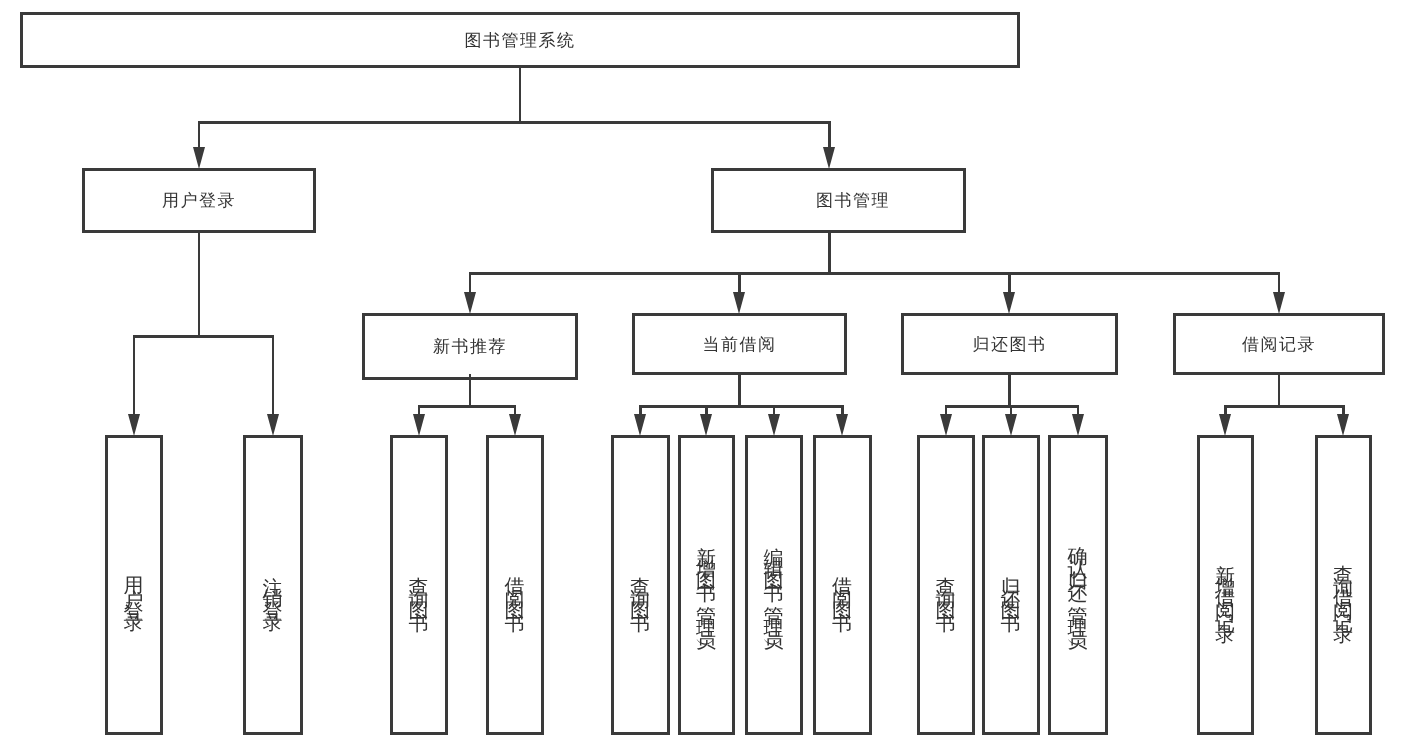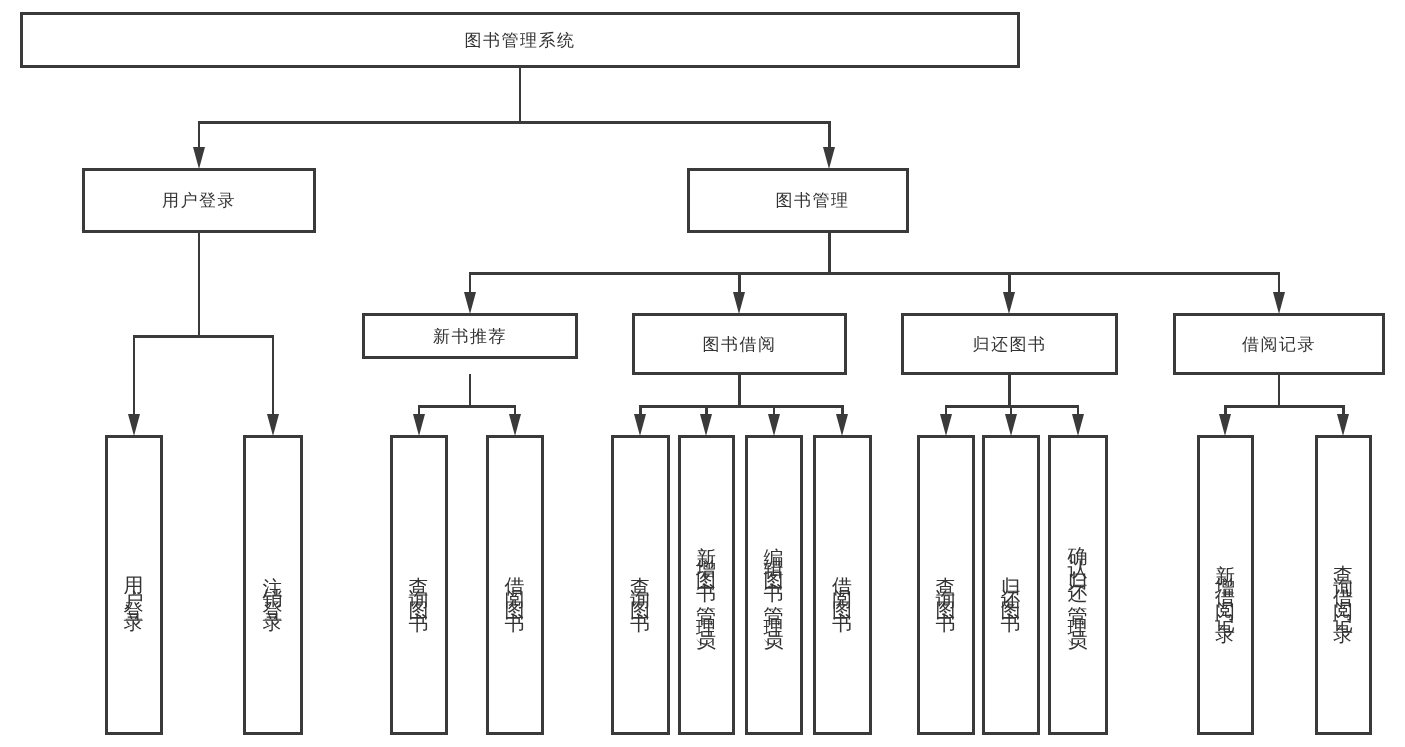--- a/index.html
+++ b/index.html
@@ -59,28 +59,28 @@
 </head>
 <body>
 
 <div class="canvas">
 <div class="node h" style="left: 20px; top: 12px; width: 1000px; height: 56px;">
       <span class="label">图书管理系统</span>
     </div>
     <div class="node h" style="left: 82px; top: 168px; width: 234px; height: 65px;">
       <span class="label">用户登录</span>
     </div>
-    <div class="node h" style="left: 687px; top: 168px; width: 222px; height: 65px; padding-left: 29px;">
+    <div class="node h" style="left: 711px; top: 168px; width: 255px; height: 65px; padding-left: 29px;">
       <span class="label">图书管理</span>
     </div>
-    <div class="node h" style="left: 362px; top: 313px; width: 216px; height: 46px;">
+    <div class="node h" style="left: 362px; top: 313px; width: 216px; height: 67px;">
       <span class="label">新书推荐</span>
     </div>
     <div class="node h" style="left: 632px; top: 313px; width: 215px; height: 62px;">
-      <span class="label">图书借阅</span>
+      <span class="label">当前借阅</span>
     </div>
     <div class="node h" style="left: 901px; top: 313px; width: 217px; height: 62px;">
       <span class="label">归还图书</span>
     </div>
     <div class="node h" style="left: 1173px; top: 313px; width: 212px; height: 62px;">
       <span class="label">借阅记录</span>
     </div>
     <div class="node v" style="left: 105px; top: 435px; width: 58px; height: 300px;">
       <span class="label">用户登录</span>
     </div>

